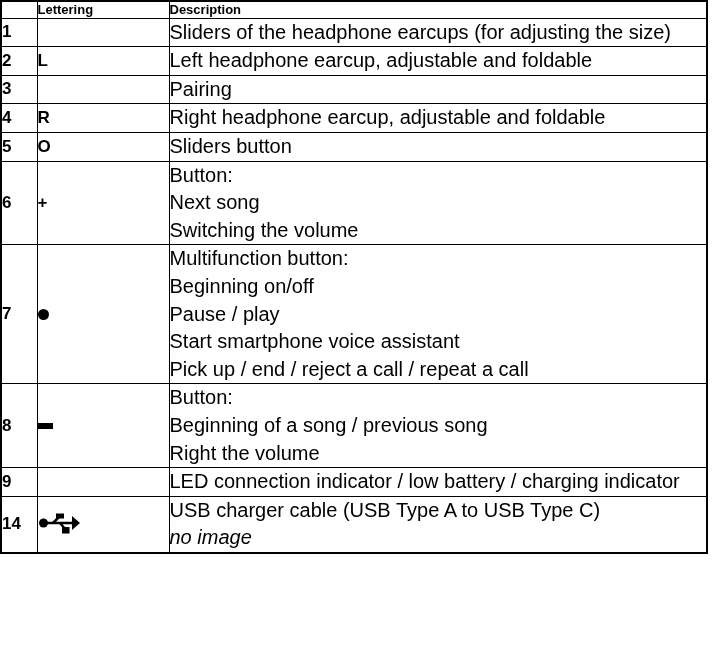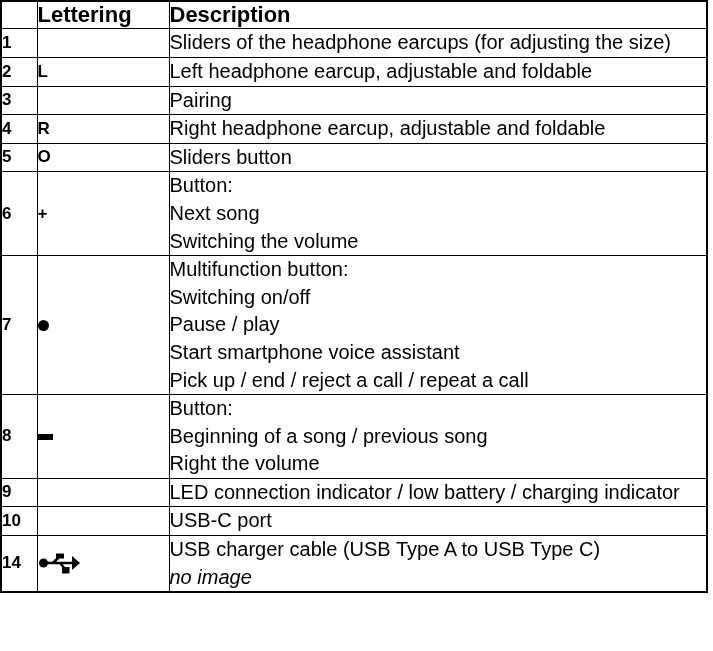--- a/index.html
+++ b/index.html
@@ -50,21 +50,21 @@
   }
 
   .cell-desc {
     font-size: 20px;
     font-weight: normal;
     padding: 4px 0 4px 8px;
     line-height: 1.38;
   }
 
   .head-cell {
-    font-size: 22px;
+    font-size: 13px;
     font-weight: bold;
     padding: 4px 0 4px 8px;
     line-height: 1.2;
   }
 
   .head-blank { padding: 4px 0; }
 
   .desc-line { display: block; white-space: nowrap; }
   .desc-line.italic { font-style: italic; }
 
@@ -151,47 +151,40 @@
           <span class="desc-line">Button:</span>
           <span class="desc-line">Next song</span>
           <span class="desc-line">Switching the volume</span>
         </td>
       </tr>
       <tr>
         <td class="cell-no">7</td>
         <td class="cell-let"><span class="sym sym-dot"></span></td>
         <td class="cell-desc">
           <span class="desc-line">Multifunction button:</span>
-          <span class="desc-line">Switching on/off</span>
+          <span class="desc-line">Beginning on/off</span>
           <span class="desc-line">Pause / play</span>
           <span class="desc-line">Start smartphone voice assistant</span>
           <span class="desc-line">Pick up / end / reject a call / repeat a call</span>
         </td>
       </tr>
       <tr>
         <td class="cell-no">8</td>
         <td class="cell-let"><span class="sym sym-minus"></span></td>
         <td class="cell-desc">
           <span class="desc-line">Button:</span>
           <span class="desc-line">Beginning of a song / previous song</span>
           <span class="desc-line">Right the volume</span>
         </td>
       </tr>
       <tr>
         <td class="cell-no">9</td>
         <td class="cell-let"><span></span></td>
         <td class="cell-desc">
           <span class="desc-line">LED connection indicator / low battery / charging indicator</span>
-        </td>
-      </tr>
-      <tr>
-        <td class="cell-no">10</td>
-        <td class="cell-let"><span></span></td>
-        <td class="cell-desc">
-          <span class="desc-line">USB-C port</span>
         </td>
       </tr>
       <tr>
         <td class="cell-no">14</td>
         <td class="cell-let"><span class="usb-icon"><svg viewBox="0 0 84 44" width="42" height="22" xmlns="http://www.w3.org/2000/svg">
               <g fill="#000000" stroke="#000000" stroke-width="5" stroke-linecap="butt">
                 <line x1="12" y1="20" x2="72" y2="20"></line>
                 <line x1="30" y1="20" x2="44" y2="6"></line>
                 <line x1="44" y1="20" x2="56" y2="34"></line>
               </g>

